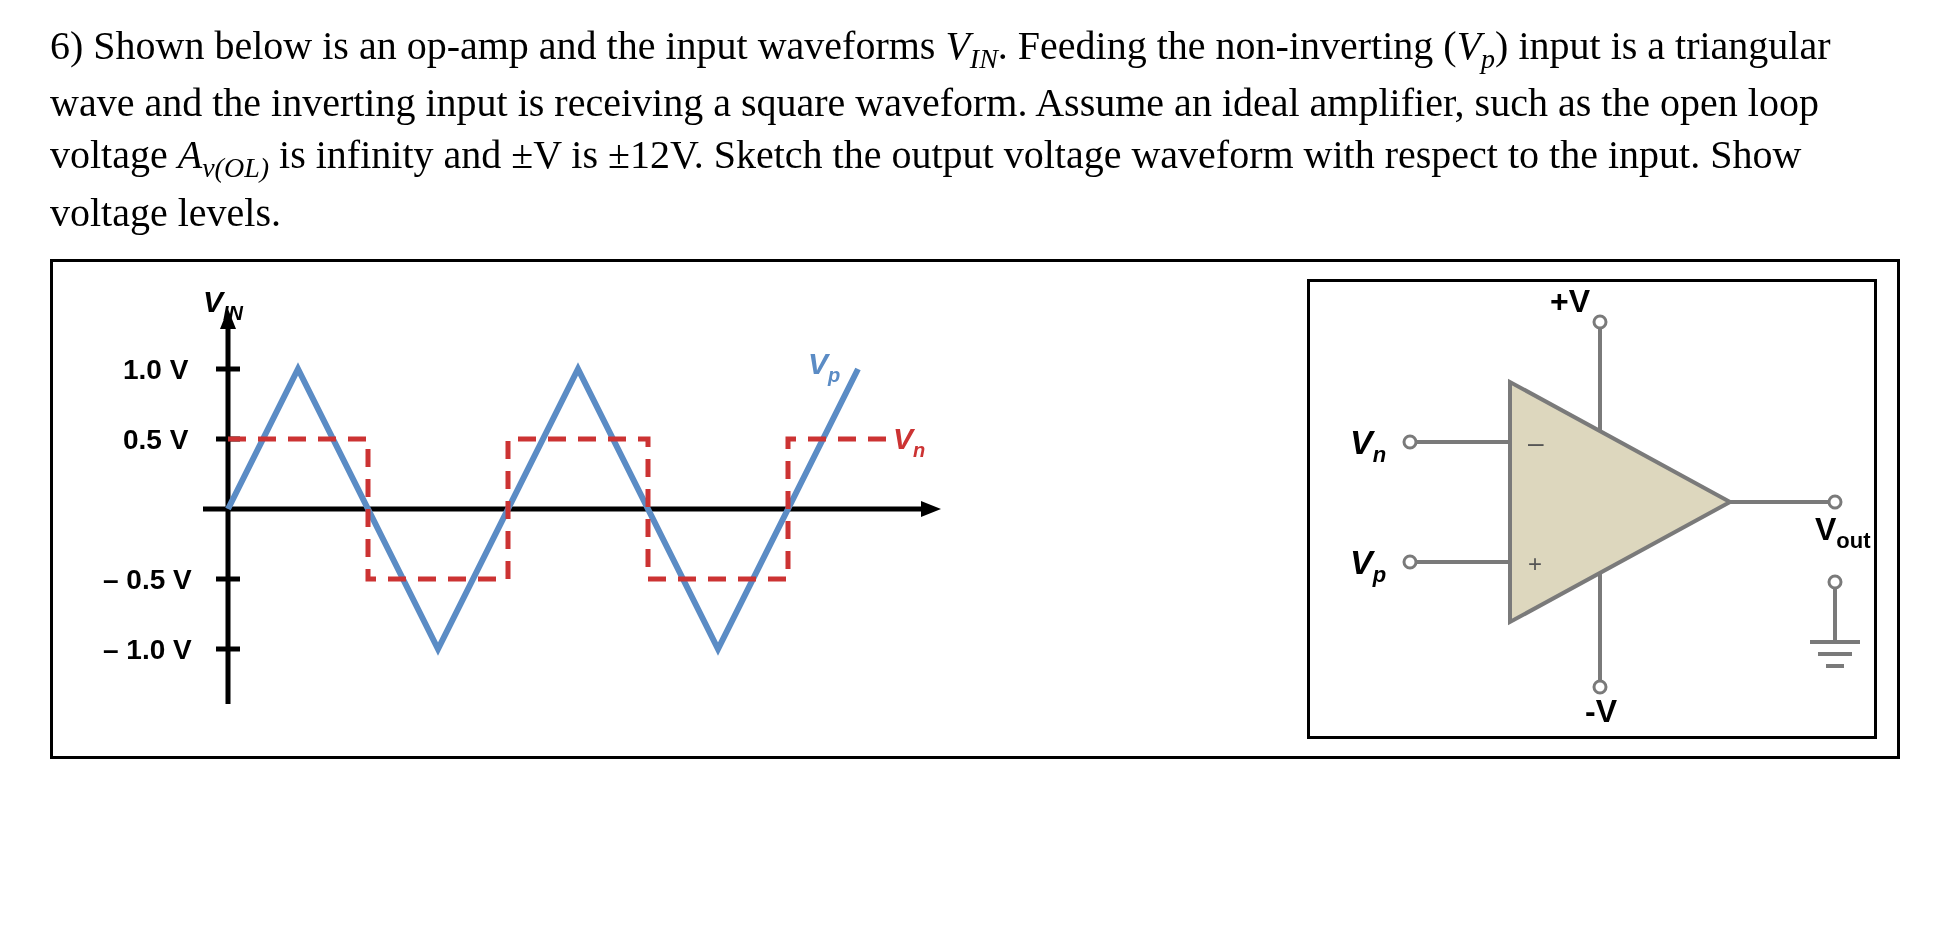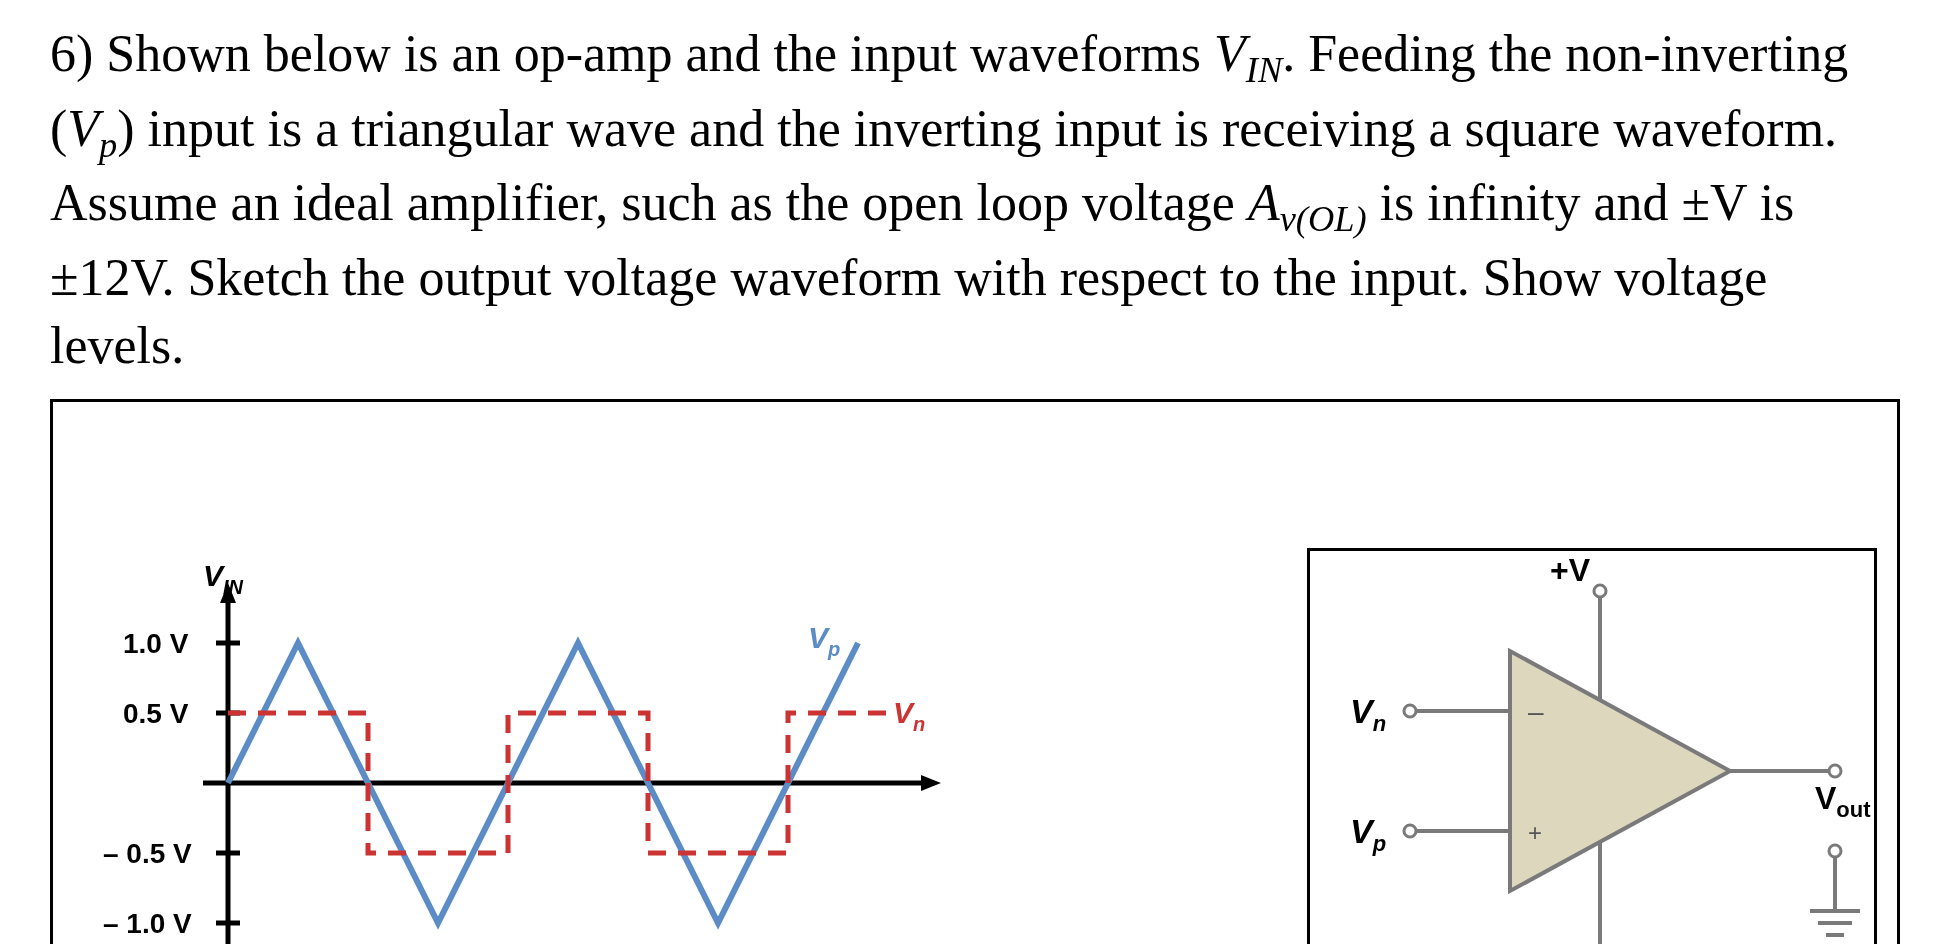--- a/index.html
+++ b/index.html
@@ -4,34 +4,34 @@
   <style>
     * { margin: 0; padding: 0; box-sizing: border-box; }
     body {
       font-family: 'Times New Roman', Times, serif;
       background: #ffffff;
       width: 1950px;
       height: 944px;
       padding: 20px 50px;
     }
     .question-text {
-      font-size: 52px;
+      font-size: 40px;
       line-height: 1.3;
       color: #000;
       margin-bottom: 20px;
     }
     .italic { font-style: italic; }
     .subscript { font-size: 0.7em; vertical-align: sub; }
     .figure-container {
       border: 3px solid #000;
       padding: 20px;
       display: flex;
       justify-content: space-between;
-      align-items: flex-end;
-      height: 632px;
+      align-items: center;
+      height: 500px;
     }
     .graph-area {
       width: 870px;
       height: 450px;
       position: relative;
     }
     .circuit-area {
       border: 3px solid #000;
       width: 570px;
       height: 460px;

